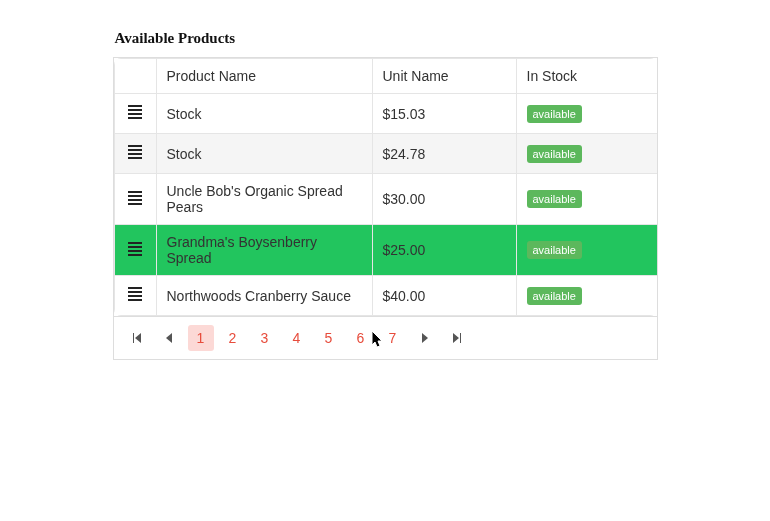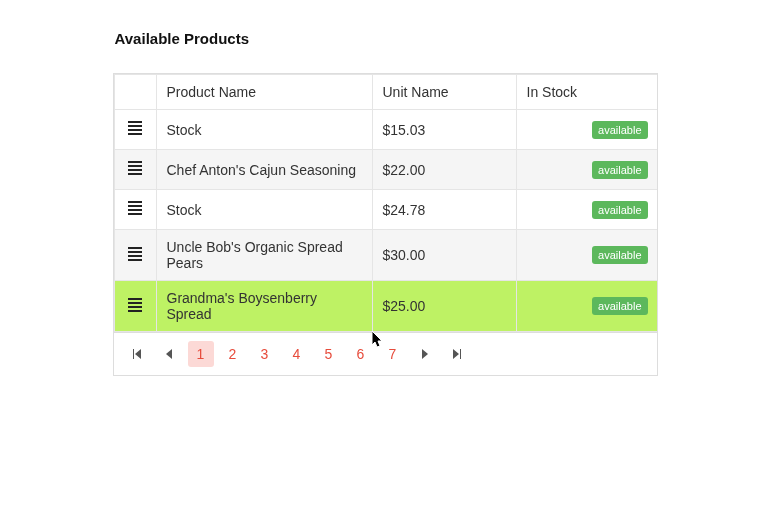--- a/index.html
+++ b/index.html
@@ -9,30 +9,32 @@
     background: #fff;
     color: #333;
   }
   .container {
     width: 545px;
     margin: 30px auto 0 auto;
   }
   .title {
     font-size: 15px;
     font-weight: bold;
-    margin: 0 0 26px 2px;
+    margin: 0 0 10px 2px;
     color: #111;
+    font-family: Liberation Serif, serif;
   }
   .grid {
     border: 1px solid #ddd;
     background: #fff;
   }
   .grid-body {
     max-height: 350px;
     overflow: hidden;
+    border-radius: 7px;
   }
   table {
     width: 100%;
     border-collapse: collapse;
     table-layout: fixed;
   }
   col.c-drag   { width: 42px; }
   col.c-name   { width: 216px; }
   col.c-price  { width: 144px; }
   col.c-stock  { width: 142px; }
@@ -45,21 +47,21 @@
   }
   th {
     font-weight: normal;
     color: #333;
     background: #fff;
   }
   tbody tr:nth-child(even) td {
     background: #f5f5f5;
   }
   tbody tr.hover td {
-    background: #bef264;
+    background: #22c55e;
   }
   .drag-cell { text-align: center; }
   .drag-handle {
     display: inline-block;
     line-height: 0;
   }
   .drag-handle span {
     display: block;
     width: 14px;
     height: 2px;
@@ -67,21 +69,21 @@
     margin: 2px 0;
   }
   .badge {
     display: inline-block;
     background: #5cb85c;
     color: #fff;
     font-size: 11px;
     padding: 3px 6px;
     border-radius: 3px;
   }
-  .stock-cell { text-align: right; }
+  .stock-cell { text-align: left; }
   .pager {
     border-top: 1px solid #ddd;
     padding: 8px 10px;
     display: flex;
     align-items: center;
     gap: 6px;
     background: #fff;
   }
   .pg-btn {
     min-width: 26px;
@@ -132,40 +134,40 @@
       </thead>
       <tbody id="rows">
         <tr>
           <td class="drag-cell"><span class="drag-handle"><span></span><span></span><span></span><span></span></span></td>
           <td>Stock</td>
           <td>$15.03</td>
           <td class="stock-cell"><span class="badge">available</span></td>
         </tr>
         <tr>
           <td class="drag-cell"><span class="drag-handle"><span></span><span></span><span></span><span></span></span></td>
-          <td>Chef Anton's Cajun Seasoning</td>
-          <td>$22.00</td>
-          <td class="stock-cell"><span class="badge">available</span></td>
-        </tr>
-        <tr>
-          <td class="drag-cell"><span class="drag-handle"><span></span><span></span><span></span><span></span></span></td>
           <td>Stock</td>
           <td>$24.78</td>
           <td class="stock-cell"><span class="badge">available</span></td>
         </tr>
         <tr>
           <td class="drag-cell"><span class="drag-handle"><span></span><span></span><span></span><span></span></span></td>
           <td>Uncle Bob's Organic Spread Pears</td>
           <td>$30.00</td>
           <td class="stock-cell"><span class="badge">available</span></td>
         </tr>
         <tr class="hover">
           <td class="drag-cell"><span class="drag-handle"><span></span><span></span><span></span><span></span></span></td>
           <td>Grandma's Boysenberry Spread</td>
           <td>$25.00</td>
+          <td class="stock-cell"><span class="badge">available</span></td>
+        </tr>
+        <tr>
+          <td class="drag-cell"><span class="drag-handle"><span></span><span></span><span></span><span></span></span></td>
+          <td>Northwoods Cranberry Sauce</td>
+          <td>$40.00</td>
           <td class="stock-cell"><span class="badge">available</span></td>
         </tr>
       </tbody>
     </table>
     </div>
 
     <div class="pager">
       <span class="pg-btn arrow">
         <svg viewBox="0 0 10 10">
               <path d="M1 0h1v10H1zM9 0L3 5l6 5z"></path>

